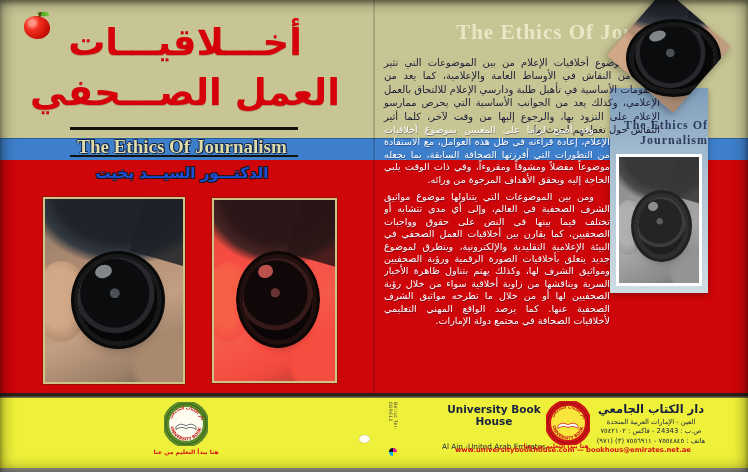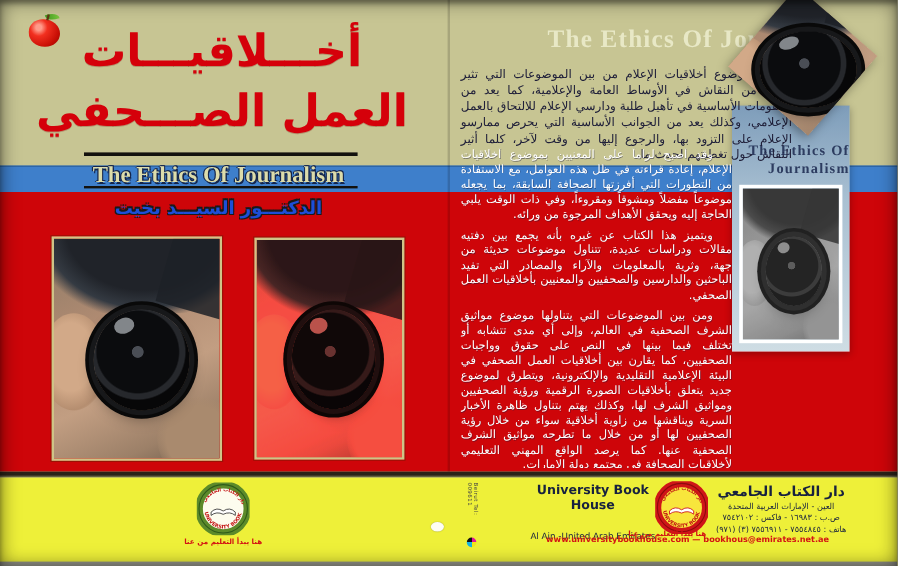--- a/index.html
+++ b/index.html
@@ -157,21 +157,20 @@
   </section>
 
   <section class="back">
     <h2 class="back-title">The Ethics Of Journalism</h2>
 
     <div class="body1">
       <p>يعد موضوع أخلاقيات الإعلام من بين الموضوعات التي تثير الكثير من النقاش في الأوساط العامة والإعلامية، كما يعد من المقومات الأساسية في تأهيل طلبة ودارسي الإعلام للالتحاق بالعمل الإعلامي، وكذلك يعد من الجوانب الأساسية التي يحرص ممارسو الإعلام على التزود بها، والرجوع إليها من وقت لآخر، كلما أثير النقاش حول تغطيتهم لحدث ما.</p>
     </div>
     <div class="body2">
       <p>وقد أصبح لزاماً على المعنيين بموضوع أخلاقيات الإعلام، إعادة قراءته في ظل هذه العوامل، مع الاستفادة من التطورات التي أفرزتها الصحافة السابقة، بما يجعله موضوعاً مفضلاً ومشوقاً ومقروءاً، وفي ذات الوقت يلبي الحاجة إليه ويحقق الأهداف المرجوة من ورائه.</p>
-      <p>ويتميز هذا الكتاب عن غيره بأنه يجمع بين دفتيه مقالات ودراسات عديدة، تتناول موضوعات حديثة من جهة، وثرية بالمعلومات والآراء والمصادر التي تفيد الباحثين والدارسين والصحفيين والمعنيين بأخلاقيات العمل الصحفي.</p>
       <p>ومن بين الموضوعات التي يتناولها موضوع مواثيق الشرف الصحفية في العالم، وإلى أي مدى تتشابه أو تختلف فيما بينها في النص على حقوق وواجبات الصحفيين، كما يقارن بين أخلاقيات العمل الصحفي في البيئة الإعلامية التقليدية والإلكترونية، ويتطرق لموضوع جديد يتعلق بأخلاقيات الصورة الرقمية ورؤية الصحفيين ومواثيق الشرف لها، وكذلك يهتم بتناول ظاهرة الأخبار السرية ويناقشها من زاوية أخلاقية سواء من خلال رؤية الصحفيين لها أو من خلال ما تطرحه مواثيق الشرف الصحفية عنها. كما يرصد الواقع المهني التعليمي لأخلاقيات الصحافة في مجتمع دولة الإمارات.</p>
 
     </div>
 
     <div class="thumb-panel">
       <div class="thumb-title">
         <span>The Ethics Of</span><br>
         <span>Journalism</span>
       </div>
       <div class="thumb-photo gray">
@@ -233,21 +232,21 @@
         <path d="M 13,27 Q 18,22 24,26 Q 30,22 35,27 L 35,30 Q 30,26 24,29 Q 18,26 13,30 Z" fill="#ffffff" stroke="#cf1518" stroke-width="0.8"></path>
         <text class="arc-text"><textPath href="#arcT2" startOffset="14%">دار الكتاب الجامعي</textPath></text>
         <text class="arc-text"><textPath href="#arcB2" startOffset="4%">UNIVERSITY BOOK HOUSE</textPath></text>
       </svg>
     </div>
     <div class="tagline tag-right">هنا يبدأ التعليم من عنا</div>
 
     <div class="pub-ar">
       <div class="name">دار الكتاب الجامعي</div>
       <div class="ln">العين - الإمارات العربية المتحدة</div>
-      <div class="ln">ص.ب : ١٦٩٨٣ - فاكس : ٧٥٤٢١٠٢</div>
+      <div class="ln">ص.ب : 24343 - فاكس : ٧٥٤٢١٠٢</div>
       <div class="ln">هاتف : ٧٥٥٤٨٤٥ - ٧٥٥٦٩١١ (٣) (٩٧١)</div>
     </div>
 
     <div class="web-line">www.universitybookhouse.com — bookhous@emirates.net.ae</div>
 
     <div class="print-credit">Beirut Tel: 009611</div>
     <div class="cmyk-mark"></div>
     <div class="print-blob"></div>
   </footer>
 

